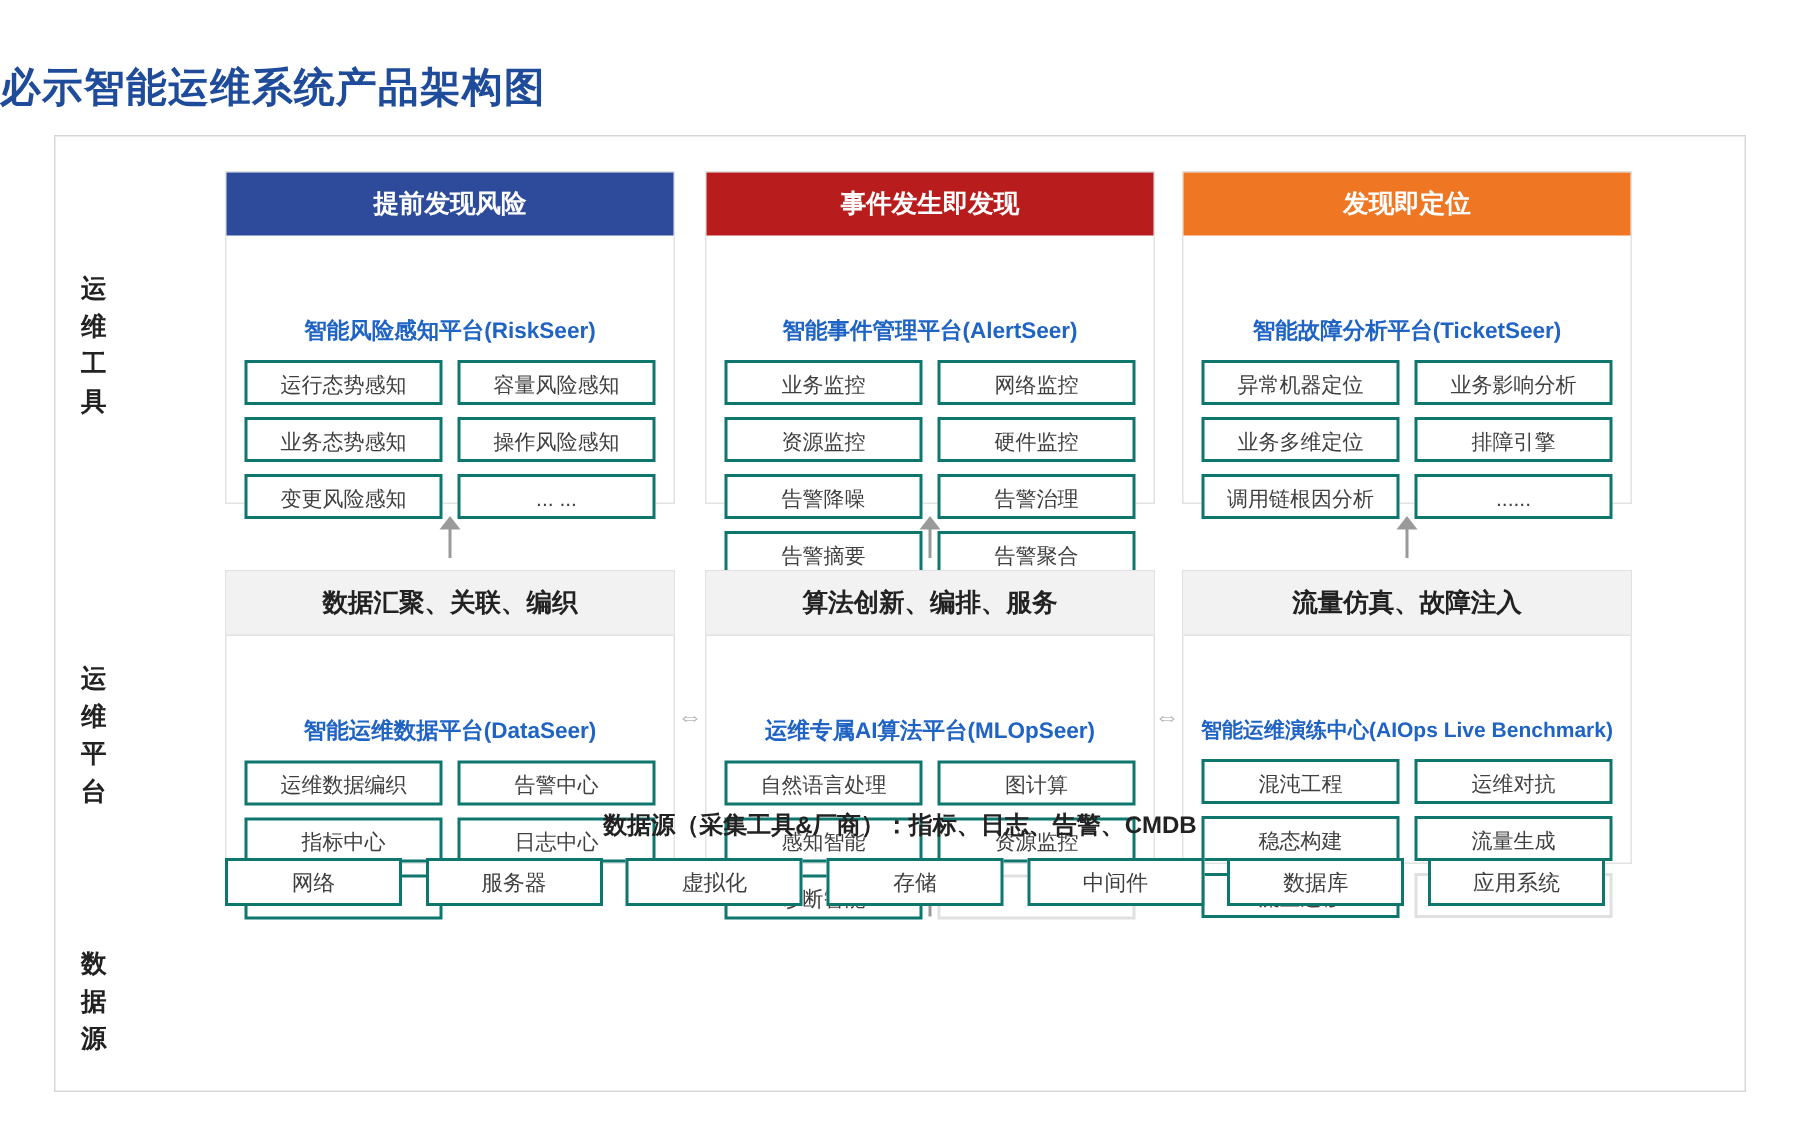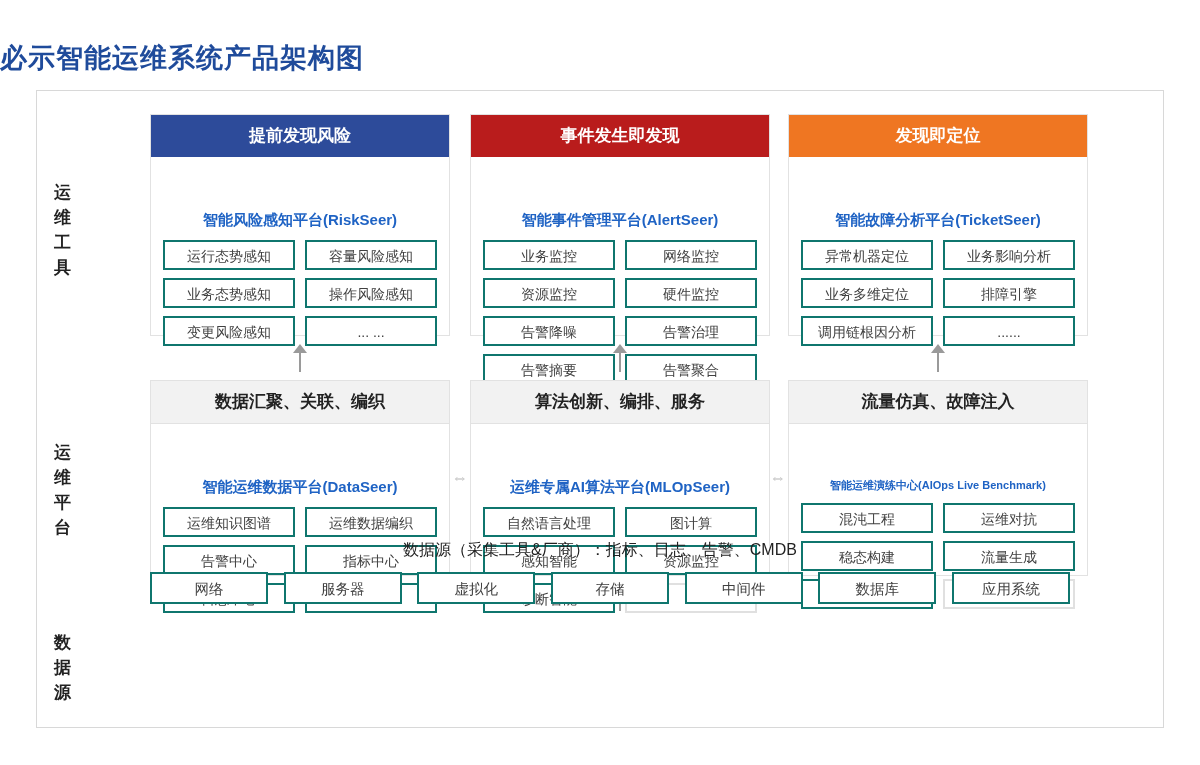--- a/index.html
+++ b/index.html
@@ -65,21 +65,21 @@
     border-bottom: 1px solid #e2e2e2;
   }
   .card-sub {
     text-align: center;
     font-size: 15px;
     font-weight: bold;
     color: #1f63c4;
     padding: 14px 4px 10px 4px;
     margin-top: 40px;
   }
-  .card-sub.small { font-size: 11px; }
+  .card-sub.small { font-size: 14px; }
   .chip-grid {
     display: flex;
     flex-wrap: wrap;
     padding: 0 12px 14px 12px;
     gap: 8px 10px;
   }
   .chip {
     border: 2px solid #0f766e;
     box-sizing: border-box;
     height: 30px;
@@ -123,21 +123,21 @@
   }
 
   
   #ds-caption {
     position: absolute;
     left: 0; right: 0;
     top: 540px;
     text-align: center;
     font-size: 16px;
     color: #222;
-    font-weight: normal;
+    font-weight: bold;
   }
   #ds-row {
     position: absolute;
     left: 150px;
     top: 572px;
     width: 920px;
     display: flex;
     justify-content: space-between;
   }
   #ds-row .chip {
@@ -209,21 +209,20 @@
 </div>
 <div class="arrow-up" style="left:931px; top:344px;">
   <div class="head"></div>
     <div class="stem"></div>
 </div>
 
 <div class="card" style="left:150px; top:380px; width:300px; height:196px;">
   <div class="card-head grey">数据汇聚、关联、编织</div>
   <div class="card-sub">智能运维数据平台(DataSeer)</div>
   <div class="chip-grid">
-    <div class="chip w2">运维知识图谱</div>
     <div class="chip w2">运维数据编织</div>
     <div class="chip w2">告警中心</div>
     <div class="chip w2">指标中心</div>
     <div class="chip w2">日志中心</div>
     <div class="chip w2">... ...</div>
   </div>
 </div>
 
 <div class="card" style="left:470px; top:380px; width:300px; height:196px;">
   <div class="card-head grey">算法创新、编排、服务</div>

